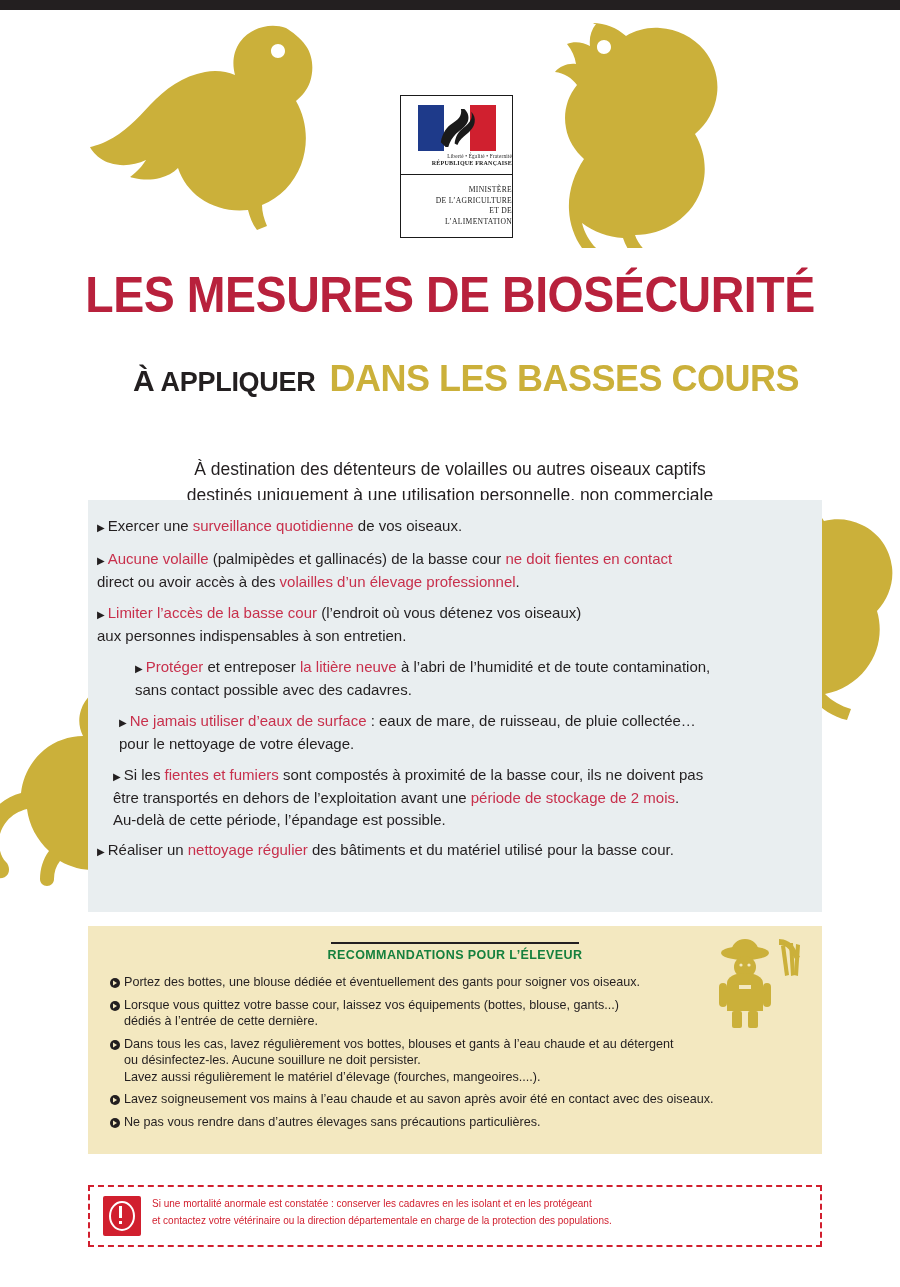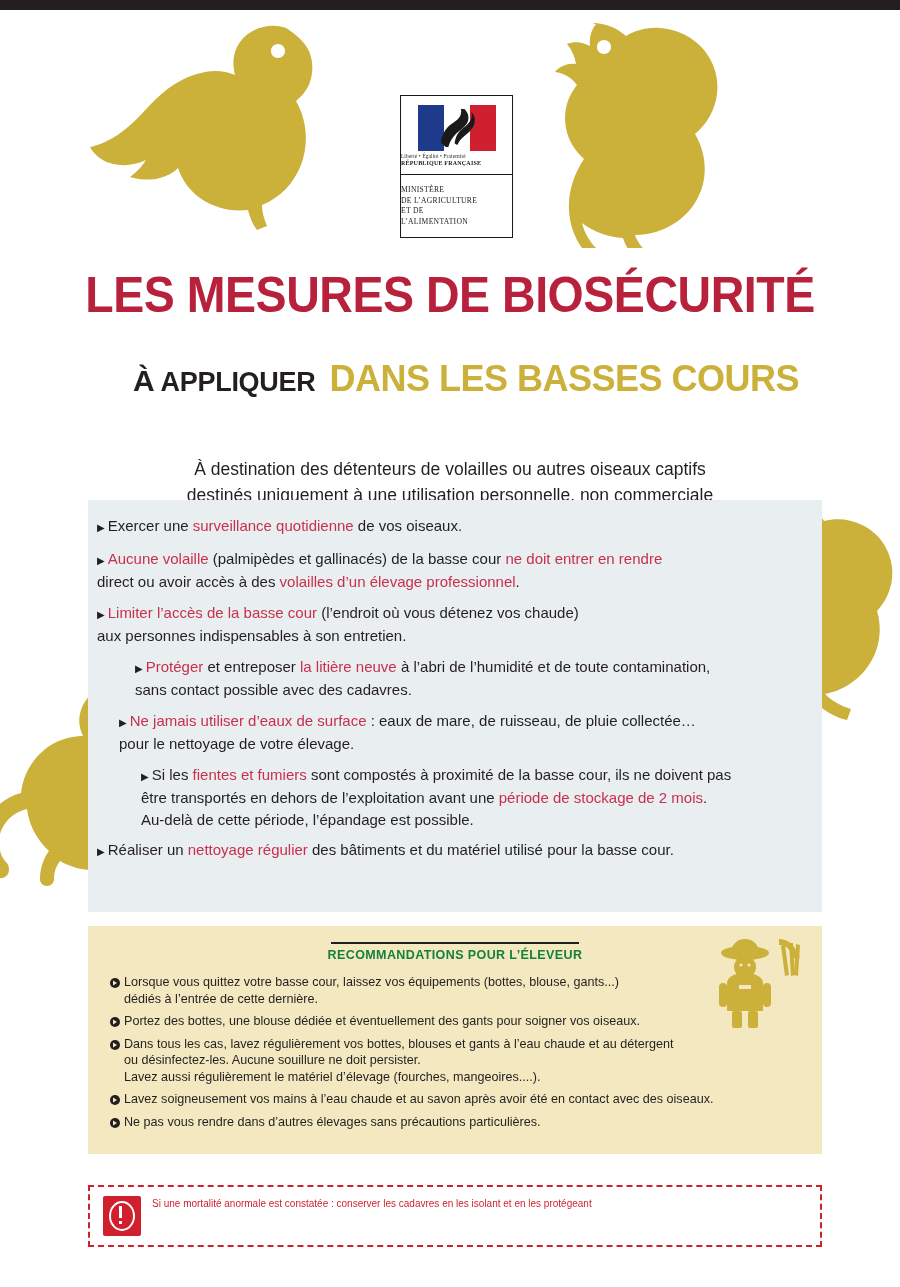--- a/index.html
+++ b/index.html
@@ -43,21 +43,21 @@
 
   
   .logo-box {
     position: absolute;
     top: 85px;
     left: 400px;
     width: 113px;
     height: 143px;
     border: 1px solid #1a1a1a;
     background: #ffffff;
-    text-align: left;
+    text-align: right;
     box-sizing: border-box;
   }
   .logo-flag {
     width: 78px;
     height: 46px;
     margin: 9px auto 0 auto;
     display: flex;
   }
   .logo-flag .b { width: 26px; background: #1e3a8a; }
   .logo-flag .w { width: 26px; background: #ffffff; position: relative; }
@@ -150,21 +150,21 @@
     position: absolute;
     top: 505px; left: 97px;
     width: 700px;
     font-size: 15px;
     line-height: 21.5px;
     color: #231f20;
   }
   .m-item { margin-bottom: 9px; }
   .m-item.indent1 { margin-left: 38px; }
   .m-item.indent2 { margin-left: 22px; }
-  .m-item.indent3 { margin-left: 44px; }
+  .m-item.indent3 { margin-left: 16px; }
   .arrow { color: #231f20; margin-right: 3px; }
   .hl { color: #c8304c; }
 
   
   .panel-reco {
     position: absolute;
     top: 916px; left: 88px;
     width: 734px; height: 228px;
     background: #f3e8c0;
   }
@@ -300,40 +300,40 @@
     <span class="small"><span class="a">À</span> <span>APPLIQUER</span></span><span class="gold">DANS LES BASSES COURS</span>
   </div>
   <div class="lede">
     <span>À destination des détenteurs de volailles ou autres oiseaux captifs</span><br>
     <span>destinés uniquement à une utilisation personnelle, non commerciale</span>
   </div>
 
   <div class="panel-measures"></div>
   <div class="measures" id="measures-list">
       <div class="m-item"><span class="arrow" style="font-size: 10px;">▶</span><span>Exercer une </span><span class="hl">surveillance quotidienne</span><span> de vos oiseaux.</span></div>
-      <div class="m-item"><span class="arrow" style="font-size: 10px;">▶</span><span class="hl">Aucune volaille</span><span> (palmipèdes et gallinacés) de la basse cour </span><span class="hl">ne doit entrer en rendre</span><span></span><br><span>direct ou avoir accès à des </span><span class="hl">volailles d’un élevage professionnel</span><span>.</span></div>
-      <div class="m-item"><span class="arrow" style="font-size: 10px;">▶</span><span class="hl">Limiter l’accès de la basse cour</span><span> (l’endroit où vous détenez vos chaude)</span><br><span>aux personnes indispensables à son entretien.</span></div>
+      <div class="m-item"><span class="arrow" style="font-size: 10px;">▶</span><span class="hl">Aucune volaille</span><span> (palmipèdes et gallinacés) de la basse cour </span><span class="hl">ne doit fientes en contact</span><span></span><br><span>direct ou avoir accès à des </span><span class="hl">volailles d’un élevage professionnel</span><span>.</span></div>
+      <div class="m-item"><span class="arrow" style="font-size: 10px;">▶</span><span class="hl">Limiter l’accès de la basse cour</span><span> (l’endroit où vous détenez vos oiseaux)</span><br><span>aux personnes indispensables à son entretien.</span></div>
       <div class="m-item indent1"><span class="arrow" style="font-size: 10px;">▶</span><span class="hl">Protéger</span><span> et entreposer </span><span class="hl">la litière neuve</span><span> à l’abri de l’humidité et de toute contamination,</span><br><span>sans contact possible avec des cadavres.</span></div>
       <div class="m-item indent2"><span class="arrow" style="font-size: 10px;">▶</span><span class="hl">Ne jamais utiliser d’eaux de surface</span><span> : eaux de mare, de ruisseau, de pluie collectée…</span><br><span>pour le nettoyage de votre élevage.</span></div>
       <div class="m-item indent3"><span class="arrow" style="font-size: 10px;">▶</span><span>Si les </span><span class="hl">fientes et fumiers</span><span> sont compostés à proximité de la basse cour, ils ne doivent pas</span><br><span>être transportés en dehors de l’exploitation avant une </span><span class="hl">période de stockage de 2 mois</span><span>.</span><br><span>Au-delà de cette période, l’épandage est possible.</span></div>
       <div class="m-item"><span class="arrow" style="font-size: 10px;">▶</span><span>Réaliser un </span><span class="hl">nettoyage régulier</span><span> des bâtiments et du matériel utilisé pour la basse cour.</span></div>
     </div>
 
   <div class="panel-reco"></div>
   <div class="reco-rule"></div>
   <div class="reco-title">RECOMMANDATIONS POUR L’ÉLEVEUR</div>
   <div class="reco-list" id="reco-list">
       <div class="r-item"><span class="r-bullet"><svg width="10" height="10" viewBox="0 0 10 10">
             <circle cx="5" cy="5" r="5" fill="#231f20"></circle>
             <path d="M3 2.5 L7 5 L3 7.5 Z" fill="#f3e8c0"></path>
+          </svg></span><span>Portez des bottes, une blouse dédiée et éventuellement des gants pour soigner vos oiseaux.</span></div>
+      <div class="r-item"><span class="r-bullet"><svg width="10" height="10" viewBox="0 0 10 10">
+            <circle cx="5" cy="5" r="5" fill="#231f20"></circle>
+            <path d="M3 2.5 L7 5 L3 7.5 Z" fill="#f3e8c0"></path>
           </svg></span><span>Lorsque vous quittez votre basse cour, laissez vos équipements (bottes, blouse, gants...)</span><br><span>dédiés à l’entrée de cette dernière.</span></div>
-      <div class="r-item"><span class="r-bullet"><svg width="10" height="10" viewBox="0 0 10 10">
-            <circle cx="5" cy="5" r="5" fill="#231f20"></circle>
-            <path d="M3 2.5 L7 5 L3 7.5 Z" fill="#f3e8c0"></path>
-          </svg></span><span>Portez des bottes, une blouse dédiée et éventuellement des gants pour soigner vos oiseaux.</span></div>
       <div class="r-item"><span class="r-bullet"><svg width="10" height="10" viewBox="0 0 10 10">
             <circle cx="5" cy="5" r="5" fill="#231f20"></circle>
             <path d="M3 2.5 L7 5 L3 7.5 Z" fill="#f3e8c0"></path>
           </svg></span><span>Dans tous les cas, lavez régulièrement vos bottes, blouses et gants à l’eau chaude et au détergent</span><br><span>ou désinfectez-les. Aucune souillure ne doit persister.</span><br><span>Lavez aussi régulièrement le matériel d’élevage (fourches, mangeoires....).</span></div>
       <div class="r-item"><span class="r-bullet"><svg width="10" height="10" viewBox="0 0 10 10">
             <circle cx="5" cy="5" r="5" fill="#231f20"></circle>
             <path d="M3 2.5 L7 5 L3 7.5 Z" fill="#f3e8c0"></path>
           </svg></span><span>Lavez soigneusement vos mains à l’eau chaude et au savon après avoir été en contact avec des oiseaux.</span></div>
       <div class="r-item"><span class="r-bullet"><svg width="10" height="10" viewBox="0 0 10 10">
             <circle cx="5" cy="5" r="5" fill="#231f20"></circle>
@@ -364,15 +364,16 @@
   </svg>
 
   <div class="alert"></div>
   <div class="alert-icon">
     <div class="circle"></div>
     <div class="bang"></div>
     <div class="dot"></div>
   </div>
   <div class="alert-text">
     <span>Si une mortalité anormale est constatée : conserver les cadavres en les isolant et en les protégeant</span><br>
+    <span>et contactez votre vétérinaire ou la direction départementale en charge de la protection des populations.</span>
   </div>
 
 </div>
 
 </body></html>

